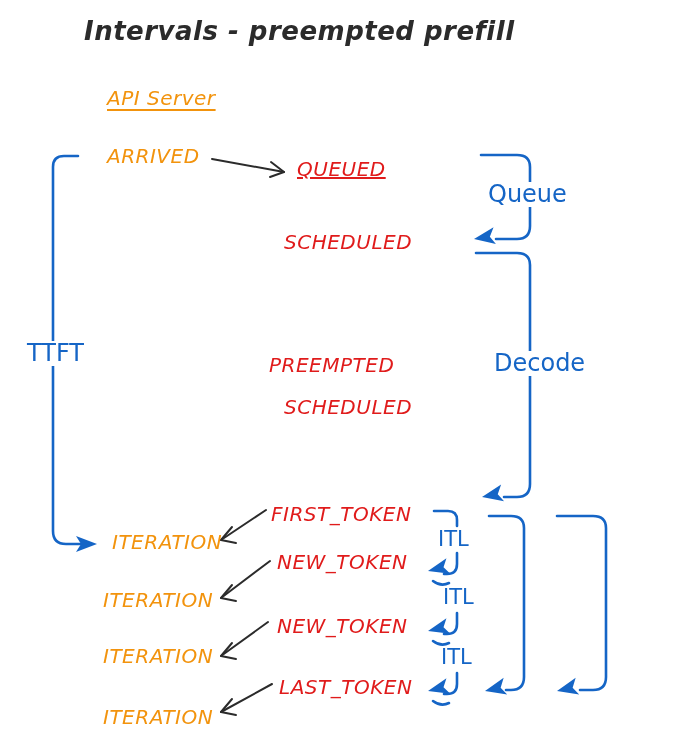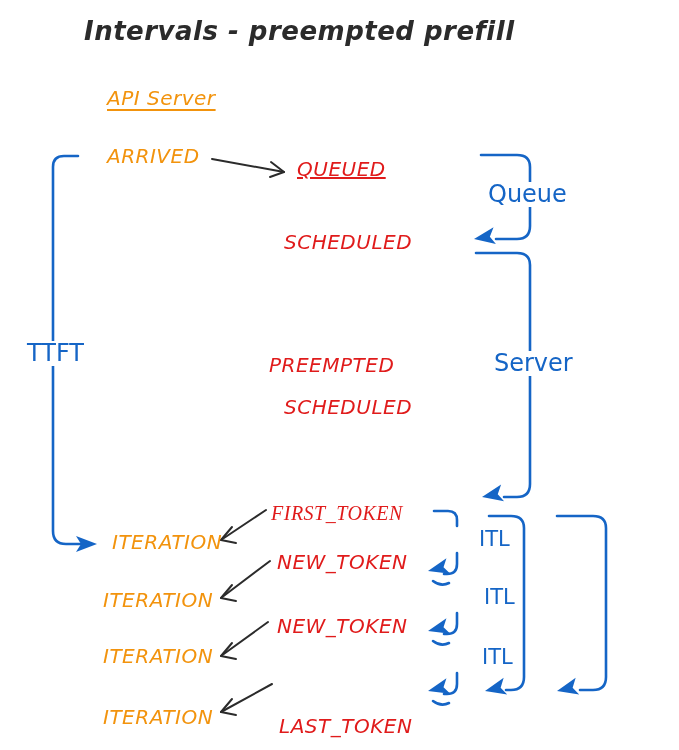--- a/index.html
+++ b/index.html
@@ -19,21 +19,21 @@
     letter-spacing:0.5px;
   }
   .hand{font-style:italic;font-size:20px;letter-spacing:0.5px;}
   .orange{color:var(--orange);}
   .red{color:var(--red);}
   .col-head{text-decoration:underline;text-underline-offset:4px;font-weight:500;}
   .blue-label{
     color:var(--blue);font-size:24px;background:#ffffff;
     padding:0 3px;line-height:1.05;
   }
-  .itl-label{font-size:21px;padding:0 1px;margin-left:41px;}
+  .itl-label{font-size:21px;padding:0 1px;}
   svg.lines{position:absolute;left:0;top:0;}
   svg .stroke-blue{stroke:var(--blue);stroke-width:2.6;fill:none;stroke-linecap:round;}
   svg .fill-blue{fill:var(--blue);stroke:none;}
   svg .stroke-black{stroke:var(--ink);stroke-width:2;fill:none;stroke-linecap:round;}
 </style>
 </head>
 <body>
 
 <div class="canvas">
 
@@ -110,25 +110,25 @@
   <div class="abs hand orange" style="left:107px;top:144px;">ARRIVED</div>
   <div class="abs hand orange" style="left:112px;top:530px;">ITERATION</div>
   <div class="abs hand orange" style="left:103px;top:588px;">ITERATION</div>
   <div class="abs hand orange" style="left:103px;top:644px;">ITERATION</div>
   <div class="abs hand orange" style="left:103px;top:705px;">ITERATION</div>
 
   <div class="abs hand red" style="left:297px;top:157px;text-decoration:underline;">QUEUED</div>
   <div class="abs hand red" style="left:284px;top:230px;">SCHEDULED</div>
   <div class="abs hand red" style="left:269px;top:307px;margin-top:46px;">PREEMPTED</div>
   <div class="abs hand red" style="left:284px;top:395px;">SCHEDULED</div>
-  <div class="abs hand red" style="left:271px;top:502px;font-family:Liberation Serif, serif;">FIRST_TOKEN</div>
+  <div class="abs hand red" style="left:271px;top:502px;">FIRST_TOKEN</div>
   <div class="abs hand red" style="left:277px;top:550px;">NEW_TOKEN</div>
   <div class="abs hand red" style="left:277px;top:614px;">NEW_TOKEN</div>
-  <div class="abs hand red" style="left:279px;top:714px;">LAST_TOKEN</div>
+  <div class="abs hand red" style="left:279px;top:675px;">LAST_TOKEN</div>
 
   <div class="abs blue-label" style="left:24px;top:341px;">TTFT</div>
   <div class="abs blue-label" style="left:485px;top:182px;">Queue</div>
-  <div class="abs blue-label" style="left:491px;top:351px;">Server</div>
+  <div class="abs blue-label" style="left:491px;top:351px;">Decode</div>
   <div class="abs blue-label itl-label" style="left:437px;top:528px;">ITL</div>
   <div class="abs blue-label itl-label" style="left:442px;top:586px;">ITL</div>
   <div class="abs blue-label itl-label" style="left:440px;top:646px;">ITL</div>
 
 </div>
 
 </body></html>

